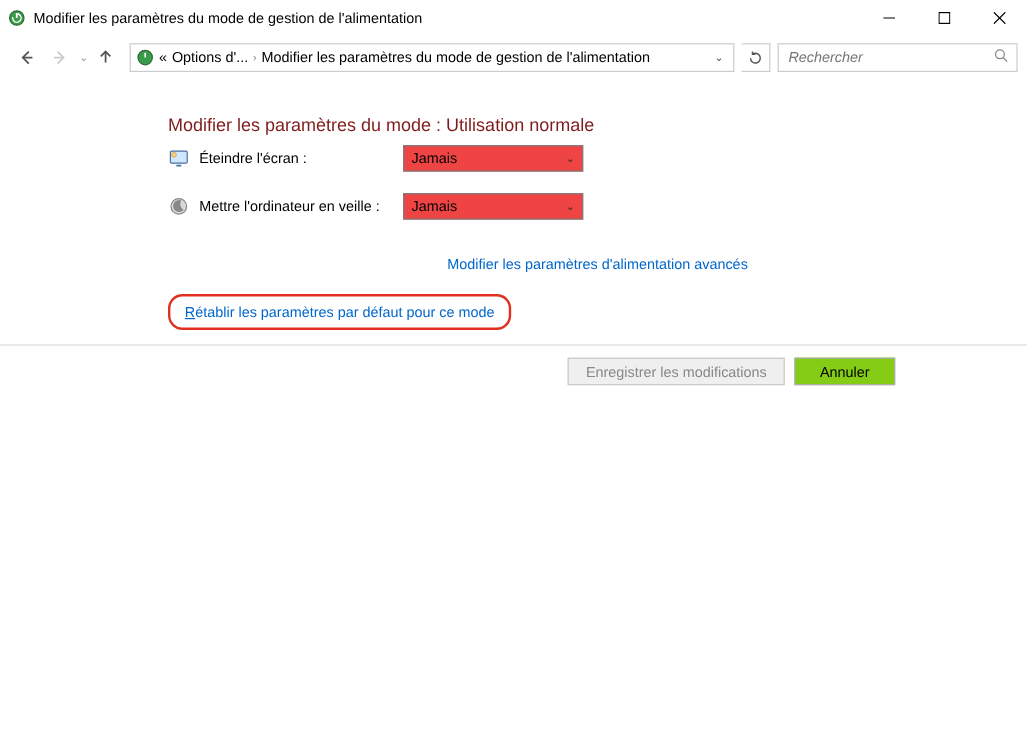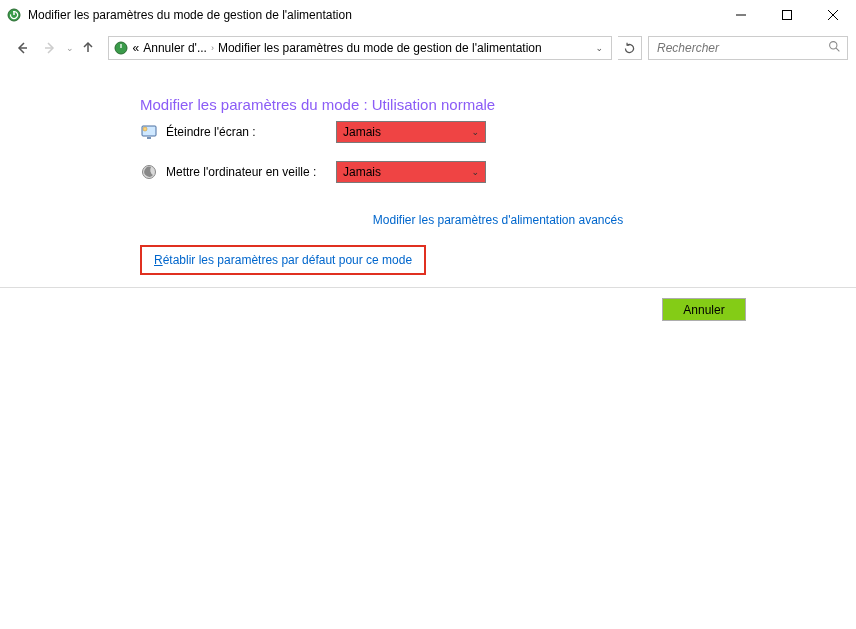--- a/index.html
+++ b/index.html
@@ -114,21 +114,21 @@
   }
   .search-icon {
     color: #777;
     font-size: 12px;
   }
 
   .content {
     padding: 30px 0 0 140px;
   }
   .heading {
-    color: #8b5cf6;
+    color: #7f1d1d;
     font-size: 15px;
     margin-bottom: 8px;
   }
   .subtext {
     font-size: 12px;
     margin-bottom: 30px;
   }
   .setting-row {
     display: flex;
     align-items: center;
@@ -163,21 +163,21 @@
   }
   .link {
     color: #0066cc;
     font-size: 12px;
     cursor: pointer;
     display: inline-block;
   }
   .link-block { margin-top: 30px; margin-bottom: 14px; text-align: center; }
   .highlight-box {
     border: 2.5px solid #e03020;
-    border-radius: 0;
+    border-radius: 12px;
     display: inline-block;
     padding: 6px 12px;
     margin-top: 4px;
   }
   .underline-first::first-letter { text-decoration: underline; }
 
   .divider {
     border-top: 1px solid #ddd;
     margin-top: 12px;
   }
@@ -257,21 +257,21 @@
 
   <div class="address-bar">
     <span class="address-icon">
       <svg width="16" height="16" viewBox="0 0 16 16">
         <circle cx="8" cy="8" r="6" fill="#3a9b4a" stroke="#2a6b32" stroke-width="1"></circle>
         <path d="M8 4v4" stroke="#fff" stroke-width="1.3"></path>
       </svg>
     </span>
     <span class="addr-seg">«</span>
     <span style="width:4px"></span>
-    <span class="addr-seg">Annuler d'...</span>
+    <span class="addr-seg">Options d'...</span>
     <span class="addr-sep">›</span>
     <span class="addr-seg">Modifier les paramètres du mode de gestion de l'alimentation</span>
     <span class="addr-dropdown">⌄</span>
   </div>
   <div class="refresh-btn">
     <svg width="13" height="13" viewBox="0 0 16 16">
         <path d="M3 8a5 5 0 1 0 2-4" fill="none" stroke="#555" stroke-width="1.5"></path>
         <path d="M5 1 L5 4 L8 4" fill="none" stroke="#555" stroke-width="1.5"></path>
       </svg>
   </div>
@@ -322,14 +322,15 @@
     <span class="link">Modifier les paramètres d'alimentation avancés</span>
   </div>
   <div class="highlight-box">
     <span class="link underline-first">Rétablir les paramètres par défaut pour ce mode</span>
   </div>
 </div>
 
 <div class="divider"></div>
 
 <div class="footer">
+  <div class="btn disabled">Enregistrer les modifications</div>
   <div class="btn">Annuler</div>
 </div>
 
 </body></html>

